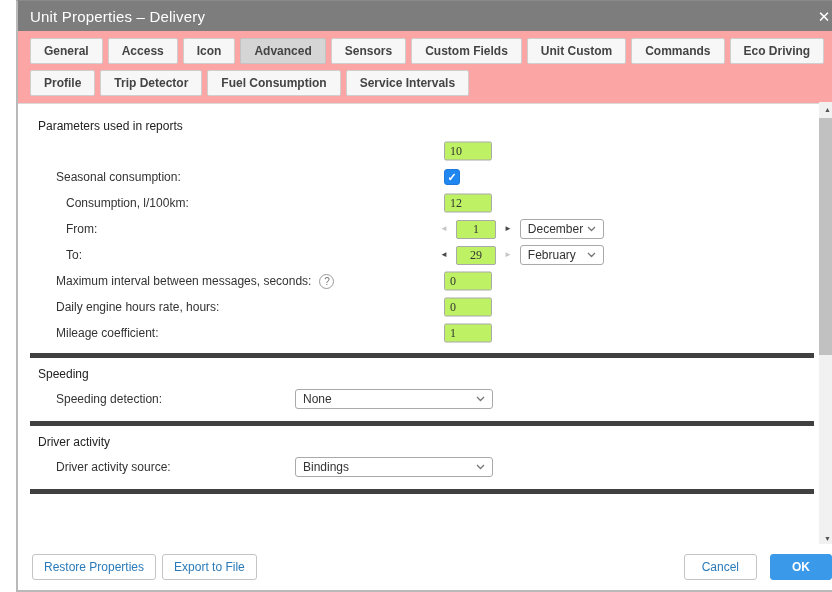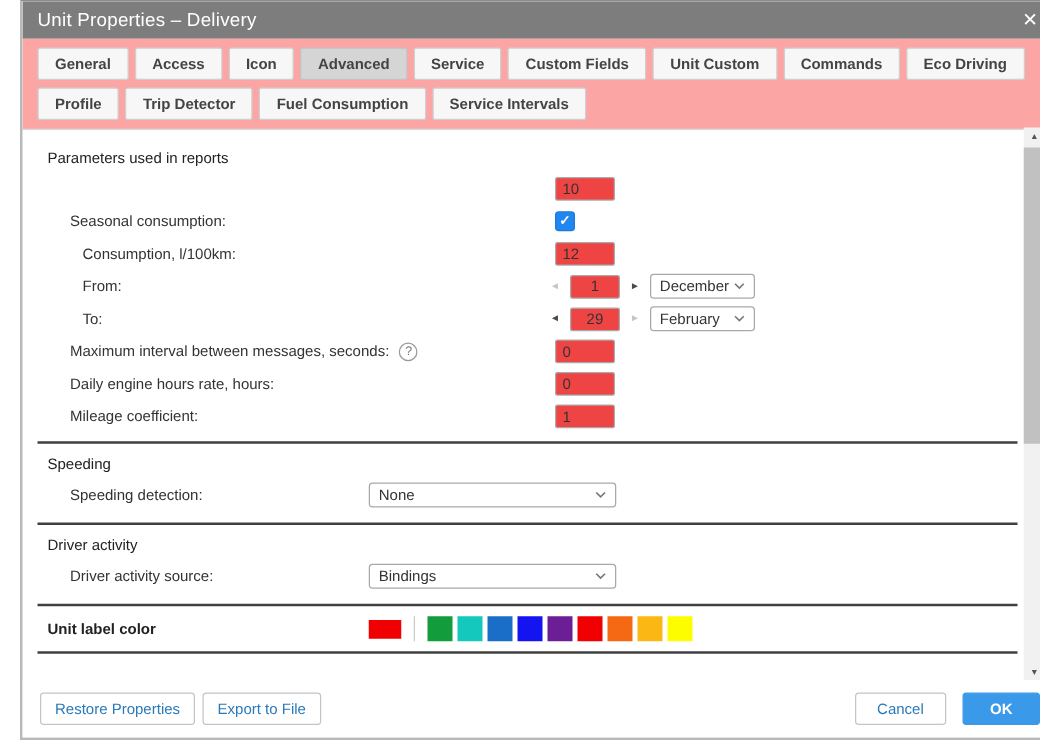--- a/index.html
+++ b/index.html
@@ -20,33 +20,33 @@
   
   .tabs { padding:7px 12px 1px; border-bottom:1px solid #d9d9d9; background:#fca5a5; }
   .tabrow { display:flex; gap:5px; margin-bottom:6px; }
   .tab { background:#f7f7f7; border:1px solid #cfcfcf; border-radius:2px;
          padding:5px 13px; font-size:12px; font-weight:bold; color:#444;
          cursor:pointer; white-space:nowrap; }
   .tab.active { background:#d5d5d5; border-color:#c3c3c3; }
 
   
   .content { position:relative; padding:6px 32px 0 20px; font-size:12px; color:#333; }
-  .sec { border-top:2px solid #404040; margin-left:-8px; padding-left:8px; }
+  .sec { border-top:5px solid #404040; margin-left:-8px; padding-left:8px; }
   .sec.first { border-top:none; }
   .sec-head { font-weight:normal; color:#222; padding:9px 0 5px; }
   .prow { position:relative; height:26px; display:flex; align-items:center; }
   .lbl { color:#333; }
   .ind1 { margin-left:18px; }
   .ind2 { margin-left:28px; }
   .ctrl { position:absolute; left:406px; top:50%; transform:translateY(-50%);
           display:flex; align-items:center; gap:6px; }
   .ctrl.at-mid { left:257px; }
 
   input.num { width:48px; height:19px; border:1px solid #a9a9a9; border-radius:2px;
-              padding:0 5px; font-size:12px; color:#333; font-family:Liberation Sans, sans-serif; background:#ef4444; }
+              padding:0 5px; font-size:12px; color:#333; font-family:Liberation Serif, serif; background:#bef264; }
   input.day { width:40px; text-align:center; }
 
   .checkbox { width:16px; height:16px; background:#2086f0; border:1px solid #1d79da;
               border-radius:3px; display:flex; align-items:center; justify-content:center;
               cursor:pointer; }
   .checkbox span { color:#fff; font-size:11px; font-weight:bold; line-height:1; }
 
   .step { font-size:8px; line-height:1; cursor:pointer; padding:2px; user-select:none; }
   .step.dark { color:#4a4a4a; }
   .step.dim  { color:#c6c6c6; }
@@ -100,21 +100,21 @@
       <span>✕</span>
     </div>
   </div>
 
   <div class="tabs">
     <div class="tabrow">
       <div class="tab">General</div>
       <div class="tab">Access</div>
       <div class="tab">Icon</div>
       <div class="tab active">Advanced</div>
-      <div class="tab">Service</div>
+      <div class="tab">Sensors</div>
       <div class="tab">Custom Fields</div>
       <div class="tab">Unit Custom</div>
       <div class="tab">Commands</div>
       <div class="tab">Eco Driving</div>
     </div>
     <div class="tabrow">
       <div class="tab">Profile</div>
       <div class="tab">Trip Detector</div>
       <div class="tab">Fuel Consumption</div>
       <div class="tab">Service Intervals</div>
@@ -228,40 +228,20 @@
             <span class="txt">Bindings</span>
             <svg width="9" height="6" viewBox="0 0 9 6">
                 <path d="M1 1l3.5 3.5L8 1" stroke="#777" stroke-width="1.3" fill="none"></path>
               </svg>
           </span>
         </span>
       </div>
       <div style="height:9px;"></div>
     </div>
 
-    <div class="sec">
-      <div class="prow" style="height:36px;">
-        <span class="lbl" style="font-weight:bold;color:#222;">Unit label color</span>
-        <span class="ctrl at-mid">
-          <span class="swatches">
-            <span class="cur-swatch" style="background: rgb(240, 0, 0);"></span>
-            <span class="vsep"></span>
-            <span class="sq" style="background: rgb(18, 156, 60);"></span>
-            <span class="sq" style="background: rgb(20, 200, 190);"></span>
-            <span class="sq" style="background: rgb(27, 110, 200);"></span>
-            <span class="sq" style="background: rgb(20, 20, 240);"></span>
-            <span class="sq" style="background: rgb(107, 30, 150);"></span>
-            <span class="sq" style="background: rgb(240, 0, 0);"></span>
-            <span class="sq" style="background: rgb(245, 105, 20);"></span>
-            <span class="sq" style="background: rgb(251, 183, 19);"></span>
-            <span class="sq" style="background: rgb(253, 253, 0);"></span>
-          </span>
-        </span>
-      </div>
-    </div>
     <div class="sec" style="height:1px;"></div>
   </div>
 
   <div class="scrollbar">
     <div class="sb-arrow sb-up">▲</div>
     <div class="sb-thumb"></div>
     <div class="sb-arrow sb-down">▼</div>
   </div>
 
   <div class="footer">

